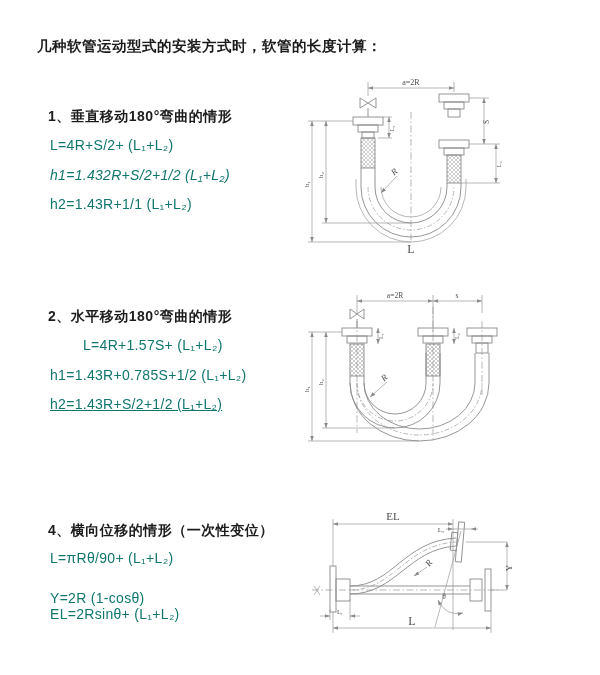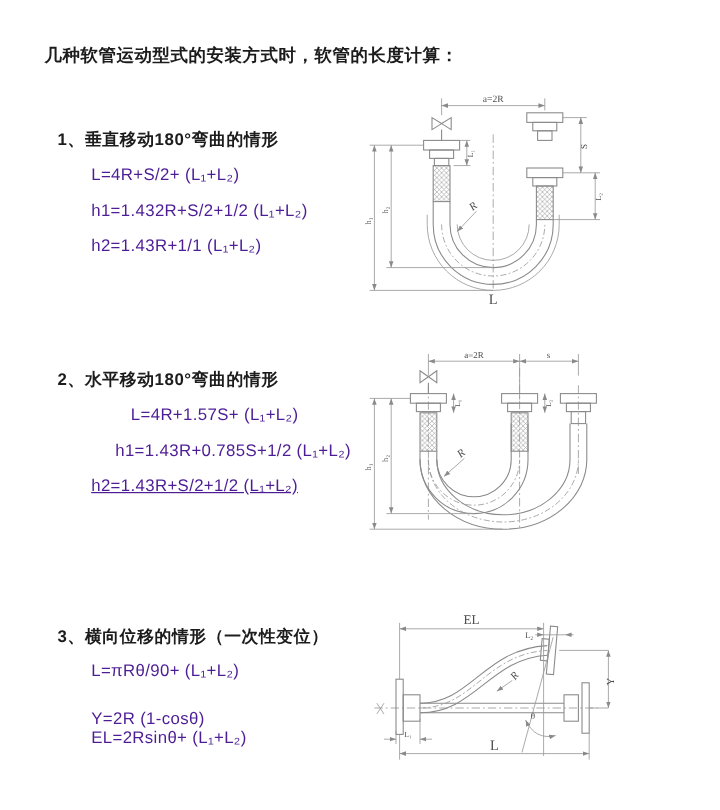--- a/index.html
+++ b/index.html
@@ -2,25 +2,25 @@
 <html><head>
 <meta charset="utf-8">
 <style>
   html,body{margin:0;padding:0;}
   body{
     width:600px;height:675px;position:relative;background:#ffffff;
     font-family:"Liberation Sans","DejaVu Sans",sans-serif;color:#1c1c1c;overflow:hidden;
   }
   .page-title{position:absolute;left:37px;top:37px;font-size:14.5px;font-weight:bold;letter-spacing:0.5px;}
   .sec-heading{position:absolute;font-size:14px;font-weight:bold;letter-spacing:0.5px;}
-  .formula{position:absolute;left:76px;font-size:14px;letter-spacing:0.3px;color:#4c1d95;}
+  .formula{position:absolute;left:50px;font-size:14px;letter-spacing:0.3px;color:#0f766e;}
   .h1{left:48px;top:108px;}
-  .f10{top:137px;} .f11{top:167px;} .f12{top:196px;}
+  .f10{top:137px;} .f11{top:167px;font-style:italic;} .f12{top:196px;}
   .h2{left:48px;top:308px;}
-  .f20{top:337px;margin-left:33px;} .f21{top:367px;margin-left:20px;} .f22{top:396px;text-decoration:underline;}
+  .f20{top:337px;margin-left:33px;} .f21{top:367px;} .f22{top:396px;text-decoration:underline;}
   .h3{left:48px;top:522px;}
   .f30{top:550px;} .f31{top:578px;margin-top:12px;} .f32{top:606px;}
   .diag{position:absolute;}
   .d1{left:300px;top:72px;}
   .d2{left:300px;top:283px;}
   .d3{left:308px;top:505px;}
   svg{display:block;}
   .ln{stroke:#8a8a8a;stroke-width:0.9;fill:none;}
   .thin{stroke:#9a9a9a;stroke-width:0.7;fill:none;}
   .cl{stroke:#9a9a9a;stroke-width:0.7;fill:none;stroke-dasharray:7 2.5 1.5 2.5;}
@@ -206,21 +206,21 @@
         <text class="dimt" x="23" y="99" font-size="7" text-anchor="middle" transform="rotate(-90 23 99)">h₂</text>
       </g>
 
       <g>
         <path class="thin" d="M87,99 L70,114" marker-end="url(#ar2)"></path>
         <text class="dimt" x="86" y="97" font-size="9" font-style="italic" text-anchor="middle" transform="rotate(-40 86 97)">R</text>
       </g>
     </svg>
   </div>
 
-  <div class="sec-heading h3">3、横向位移的情形（一次性变位）</div>
+  <div class="sec-heading h3">4、横向位移的情形（一次性变位）</div>
   <div class="formula f30">L=πRθ/90+ (L₁+L₂)</div>
   <div class="formula f31">Y=2R (1-cosθ)</div>
   <div class="formula f32">EL=2Rsinθ+ (L₁+L₂)</div>
 
   <div class="diag d3">
     <svg width="300" height="160" viewBox="0 0 300 160">
       <defs>
         <marker id="ar3" viewBox="0 0 10 10" refX="9.5" refY="5" markerWidth="8" markerHeight="8" orient="auto-start-reverse">
           <path d="M0,1.6 L9.5,5 L0,8.4 z" fill="#8a8a8a"></path>
         </marker>

